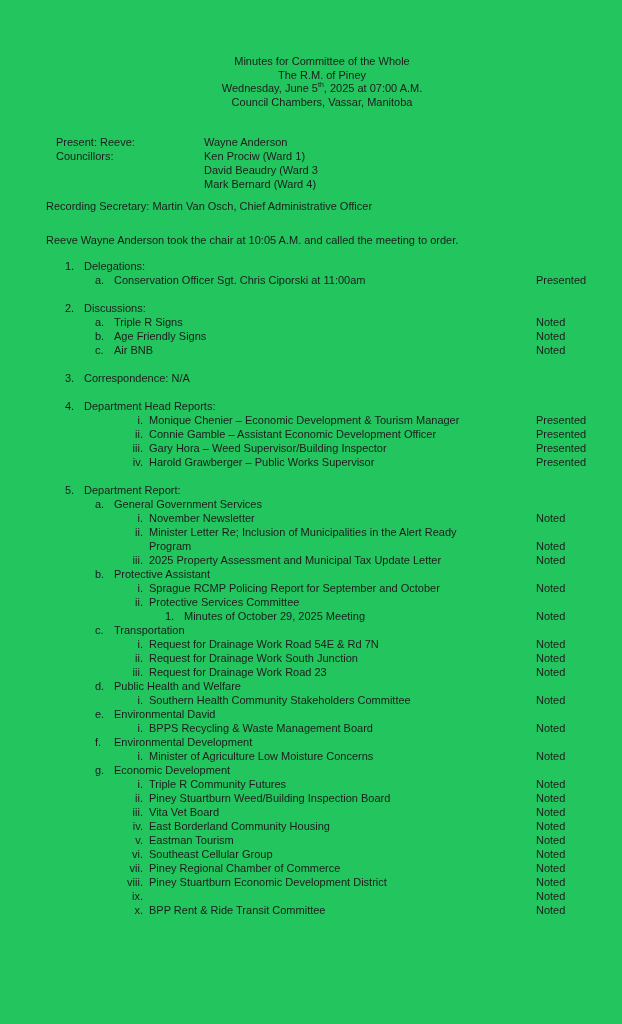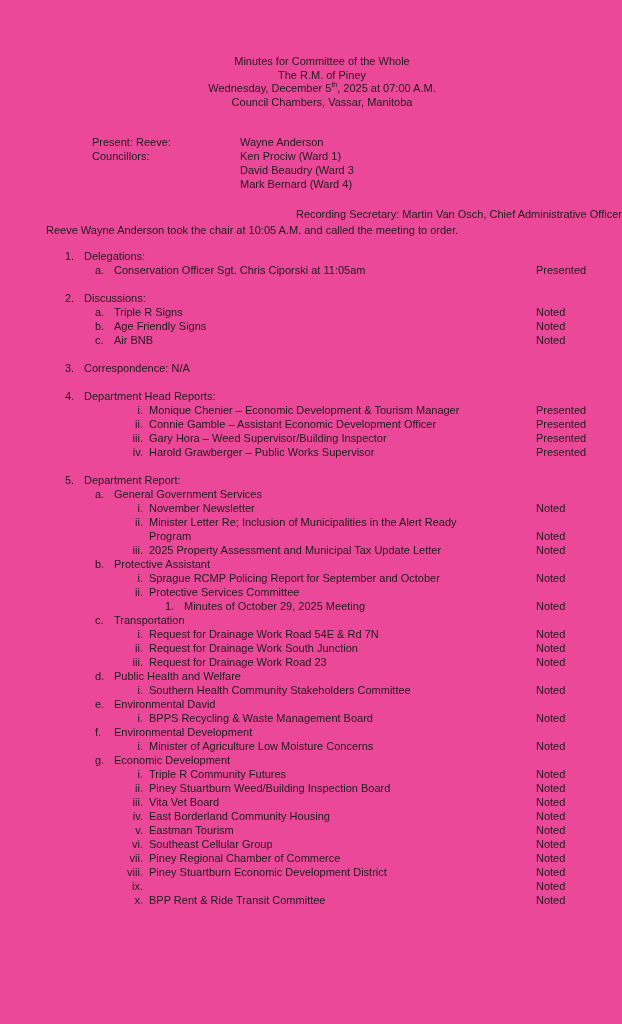--- a/index.html
+++ b/index.html
@@ -1,44 +1,44 @@
 <!DOCTYPE html>
 <html><head>
 <meta charset="utf-8">
 <style>
   * { margin: 0; padding: 0; box-sizing: border-box; }
   html, body { background: #ffffff; }
   .page {
     position: relative;
     width: 622px;
     height: 1024px;
-    background: #ec4899;
+    background: #22c55e;
     color: #1d1d1d;
     font-family: "Liberation Sans", "DejaVu Sans", sans-serif;
     font-size: 11px;
     line-height: 14px;
     overflow: hidden;
     padding-top: 55px;
   }
   
   .doc-header {
     margin-left: 22px;
     width: 600px;
     text-align: center;
     line-height: 13.5px;
   }
   .doc-header sup { font-size: 7px; vertical-align: super; line-height: 0; }
   
   .attendance { margin-top: 26px; }
-  .att-row { display: flex; padding-left: 92px; align-items: flex-end; }
+  .att-row { display: flex; padding-left: 56px; align-items: flex-end; }
   .att-label { width: 148px; flex: none; }
   
   .para { padding-left: 46px; }
-  .rec-sec { margin-top: 16px; text-align: right; }
-  .call-order { margin-top: 2px; }
+  .rec-sec { margin-top: 8px; }
+  .call-order { margin-top: 20px; }
   
   .agenda { margin-top: 12px; }
   .section { margin-bottom: 14px; }
   .row { position: relative; display: flex; align-items: flex-start; width: 622px; }
   .row .marker { flex: none; }
   .row .status { position: absolute; left: 528px; bottom: 0; padding-left: 8px; }
   .heading { padding-left: 65px; }
   .heading .marker { width: 19px; }
   .lvl2 { padding-left: 95px; }
   .lvl2 .marker { width: 19px; }
@@ -48,21 +48,21 @@
   .lvl4 .marker { width: 15px; margin-right: 4px; }
 </style>
 </head>
 <body>
 
 <div class="page">
 
   <div class="doc-header">
     <div>Minutes for Committee of the Whole</div>
     <div>The R.M. of Piney</div>
-    <div><span>Wednesday, December 5</span><sup>th</sup><span>, 2025 at 07:00 A.M.</span></div>
+    <div><span>Wednesday, June 5</span><sup>th</sup><span>, 2025 at 07:00 A.M.</span></div>
     <div>Council Chambers, Vassar, Manitoba</div>
   </div>
 
   <div class="attendance">
     <div class="att-row">
       <span class="att-label">Present: Reeve:</span>
       <span>Wayne Anderson</span>
     </div>
     <div class="att-row">
       <span class="att-label">Councillors:</span>
@@ -83,21 +83,21 @@
 
   <div class="agenda">
   <div class="section">
     <div class="row heading">
       <span class="marker">1.</span>
       <span>Delegations:</span>
     </div>
     <div>
   <div class="row lvl2">
     <span class="marker">a.</span>
-    <span class="text">Conservation Officer Sgt. Chris Ciporski at 11:05am</span>
+    <span class="text">Conservation Officer Sgt. Chris Ciporski at 11:00am</span>
     <span class="status">Presented</span>
   </div>
 </div>
   </div>
 
   <div class="section">
     <div class="row heading">
       <span class="marker">2.</span>
       <span>Discussions:</span>
     </div>

